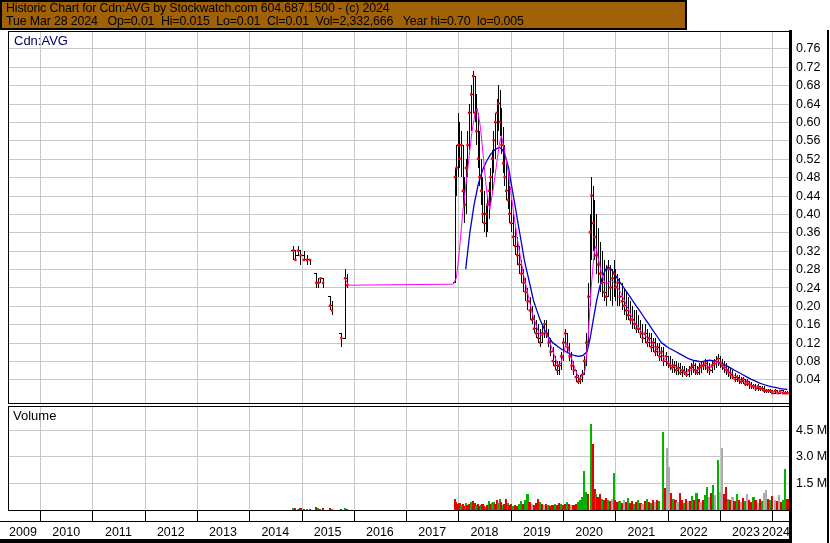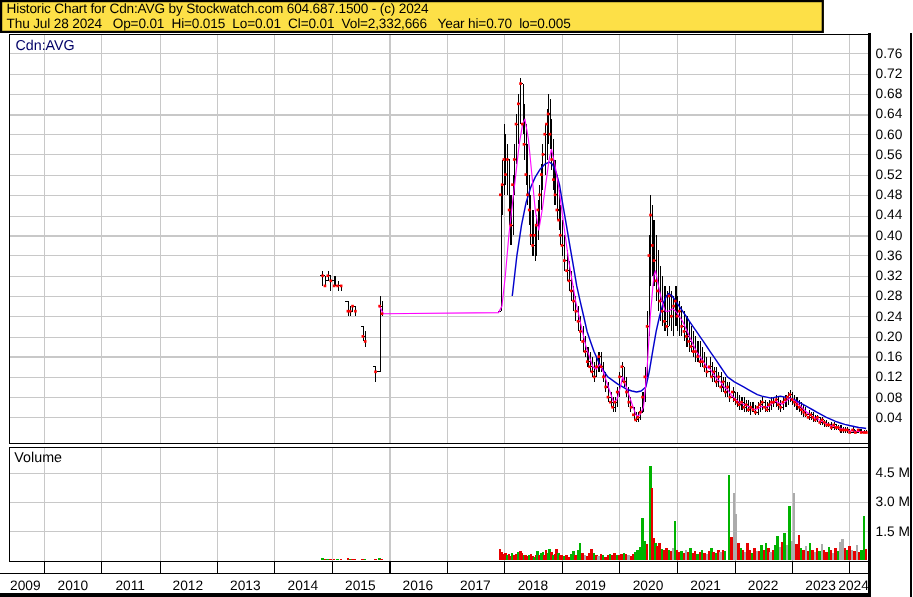--- a/index.html
+++ b/index.html
@@ -1,19 +1,19 @@
 <!DOCTYPE html>
 <html><head>
 <meta charset="utf-8">
 <style>
   html,body{margin:0;padding:0;background:#fff;}
   #app{position:relative;width:830px;height:543px;background:#fff;overflow:hidden;
        font-family:"Liberation Sans", sans-serif;}
-  #header{position:absolute;left:0;top:0;width:749px;height:30px;box-sizing:border-box;
-          border:2px solid #000;background:#fde047;padding-left:4px;overflow:hidden;}
+  #header{position:absolute;left:0;top:0;width:687px;height:30px;box-sizing:border-box;
+          border:2px solid #000;background:#a16207;padding-left:4px;overflow:hidden;}
   #header .hline{font-size:12.4px;line-height:13px;color:#000;white-space:pre;letter-spacing:-0.15px;}
   #chart{position:absolute;left:0;top:0;width:830px;height:543px;}
   svg text{font-family:"Liberation Sans", sans-serif;}
 </style>
 </head>
 <body>
 
 <div id="app">
   <svg id="chart" viewBox="0 0 830 543" xmlns="http://www.w3.org/2000/svg">
       <rect x="0" y="30" width="830" height="513" fill="#ffffff"></rect>
@@ -879,15 +879,15 @@
         <text x="641.4" y="536" text-anchor="middle">2021</text>
         <text x="693.7" y="536" text-anchor="middle">2022</text>
         <text x="746.0" y="536" text-anchor="middle">2023</text>
         <text x="776.0" y="536" text-anchor="middle">2024</text>
       </g>
       <text x="14" y="45" fill="#000066" font-size="13px">Cdn:AVG</text>
       <text x="13" y="420" fill="#000" font-size="13px">Volume</text>
     </svg>
   <div id="header">
     <div class="hline">Historic Chart for Cdn:AVG by Stockwatch.com 604.687.1500 - (c) 2024</div>
-    <div class="hline">Thu Jul 28 2024   Op=0.01  Hi=0.015  Lo=0.01  Cl=0.01  Vol=2,332,666   Year hi=0.70  lo=0.005</div>
+    <div class="hline">Tue Mar 28 2024   Op=0.01  Hi=0.015  Lo=0.01  Cl=0.01  Vol=2,332,666   Year hi=0.70  lo=0.005</div>
   </div>
 </div>
 
 </body></html>

